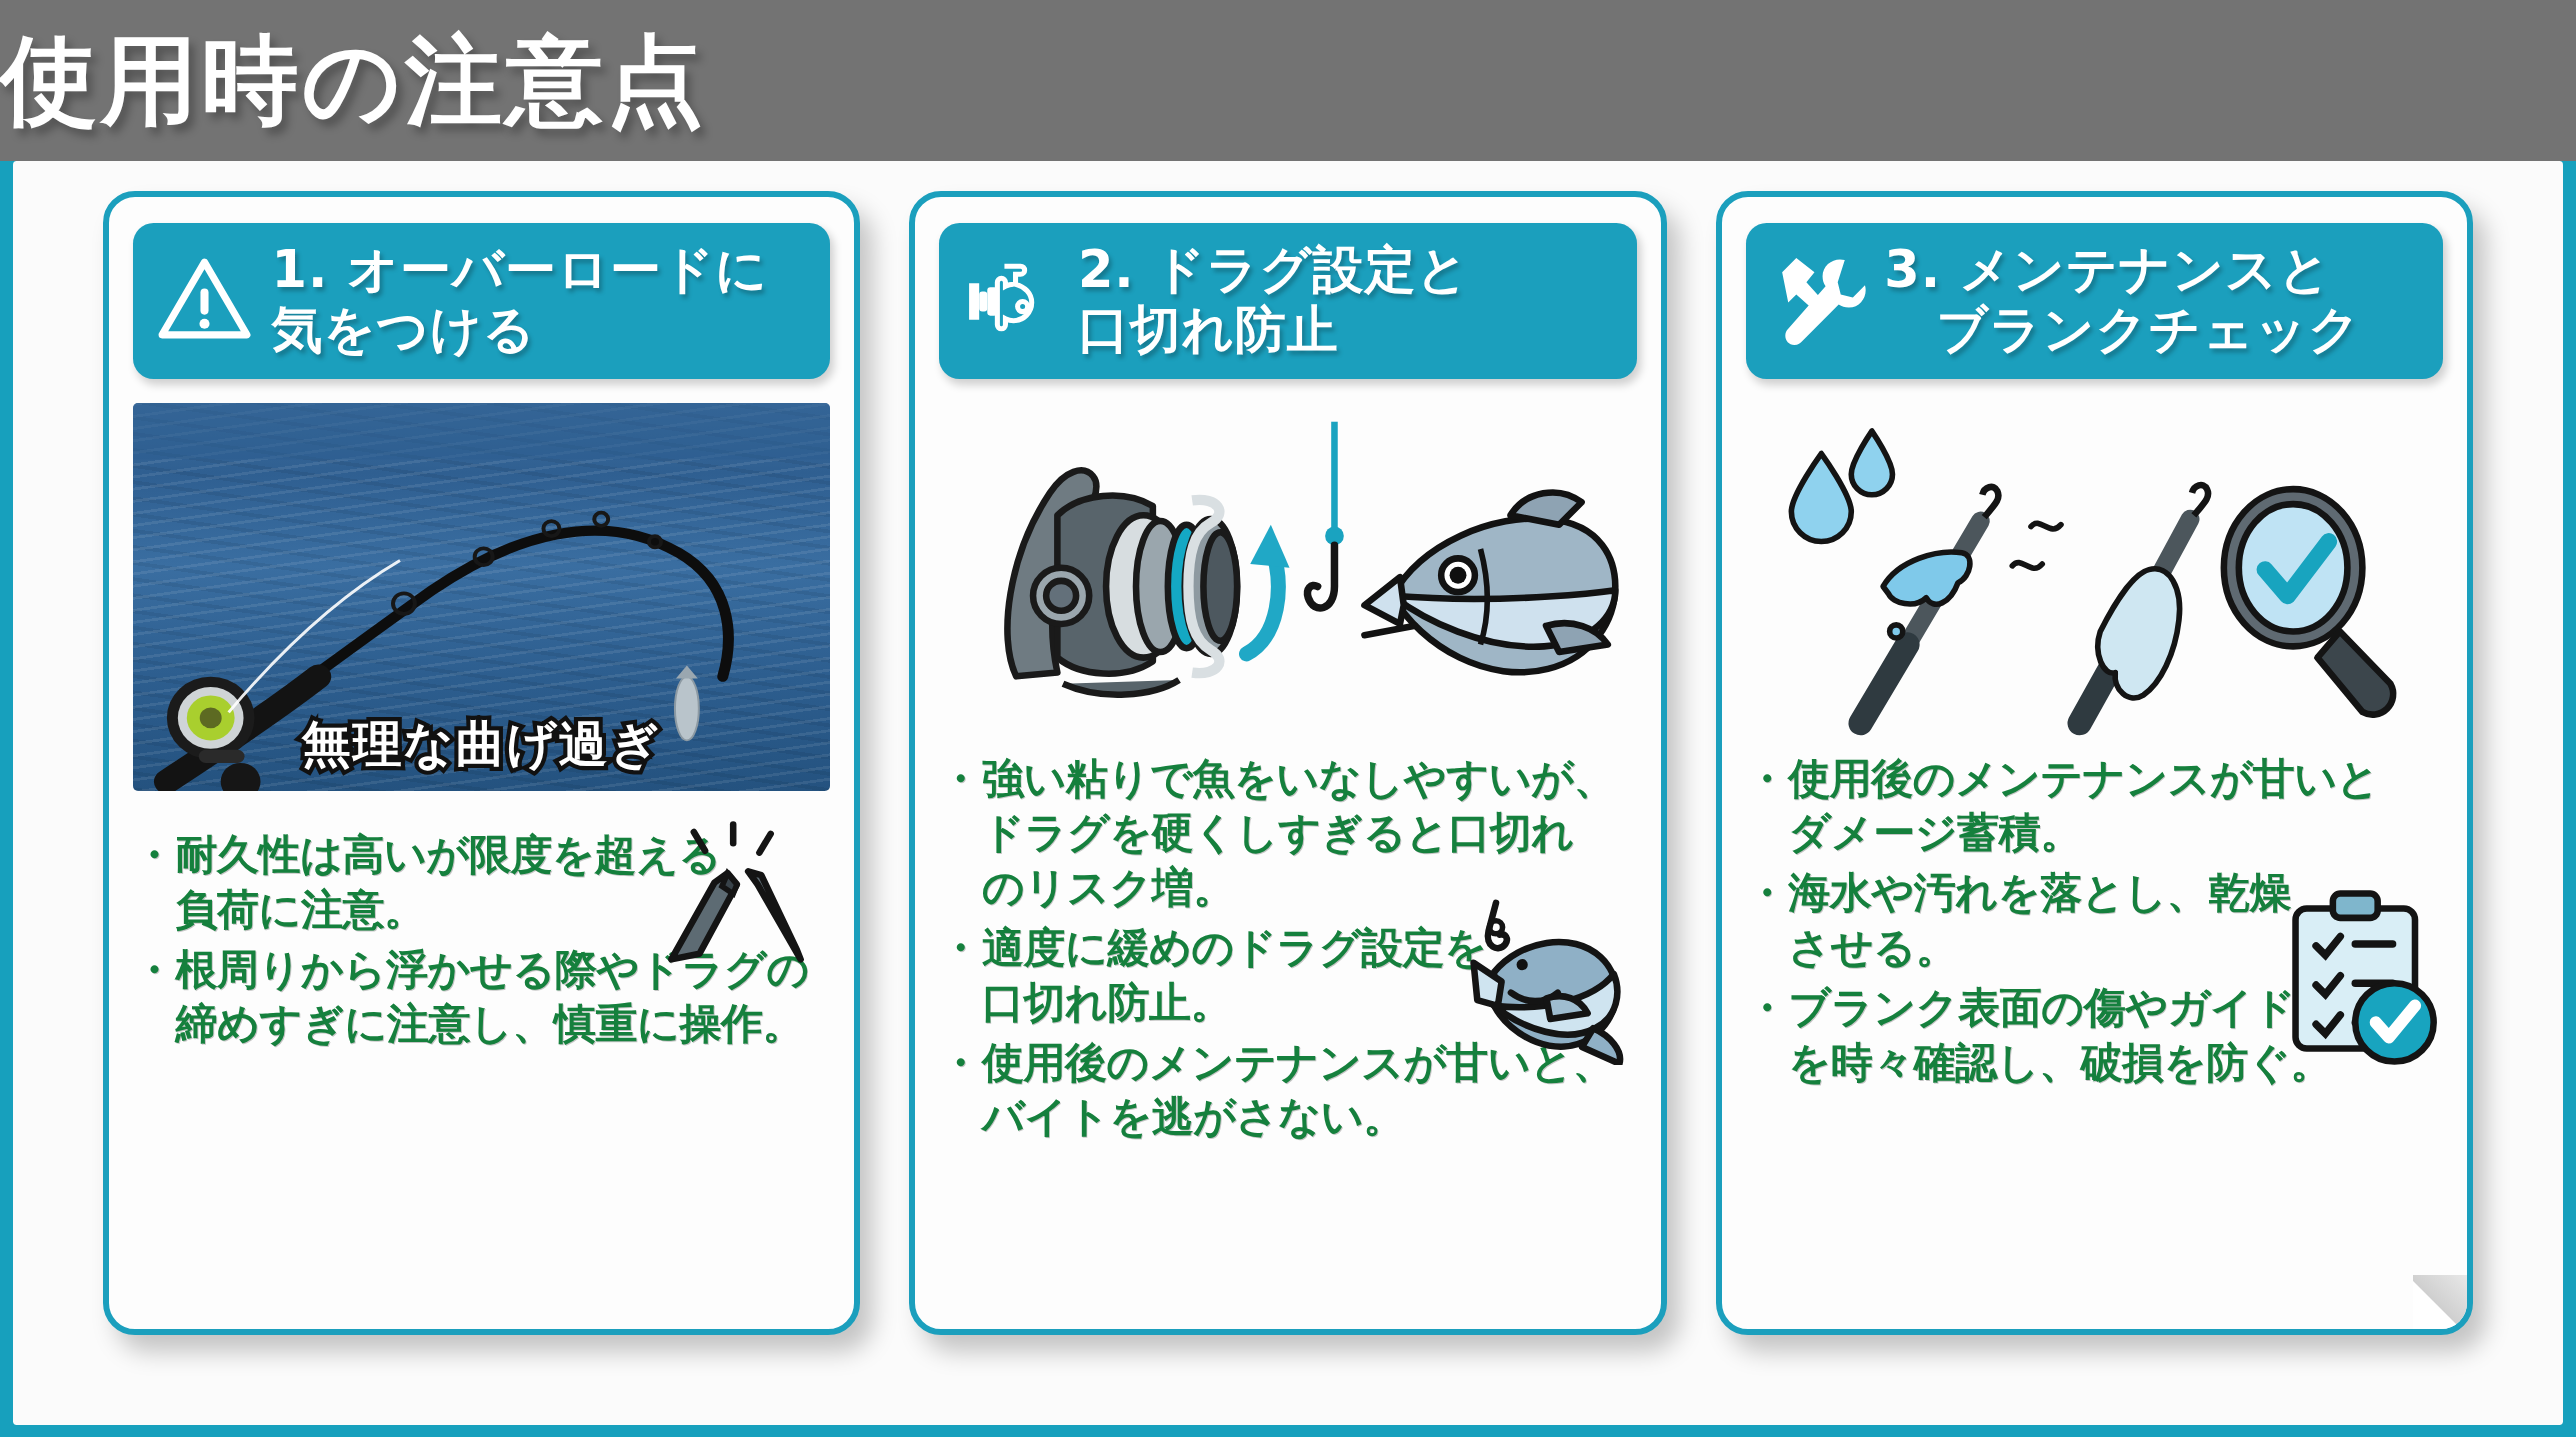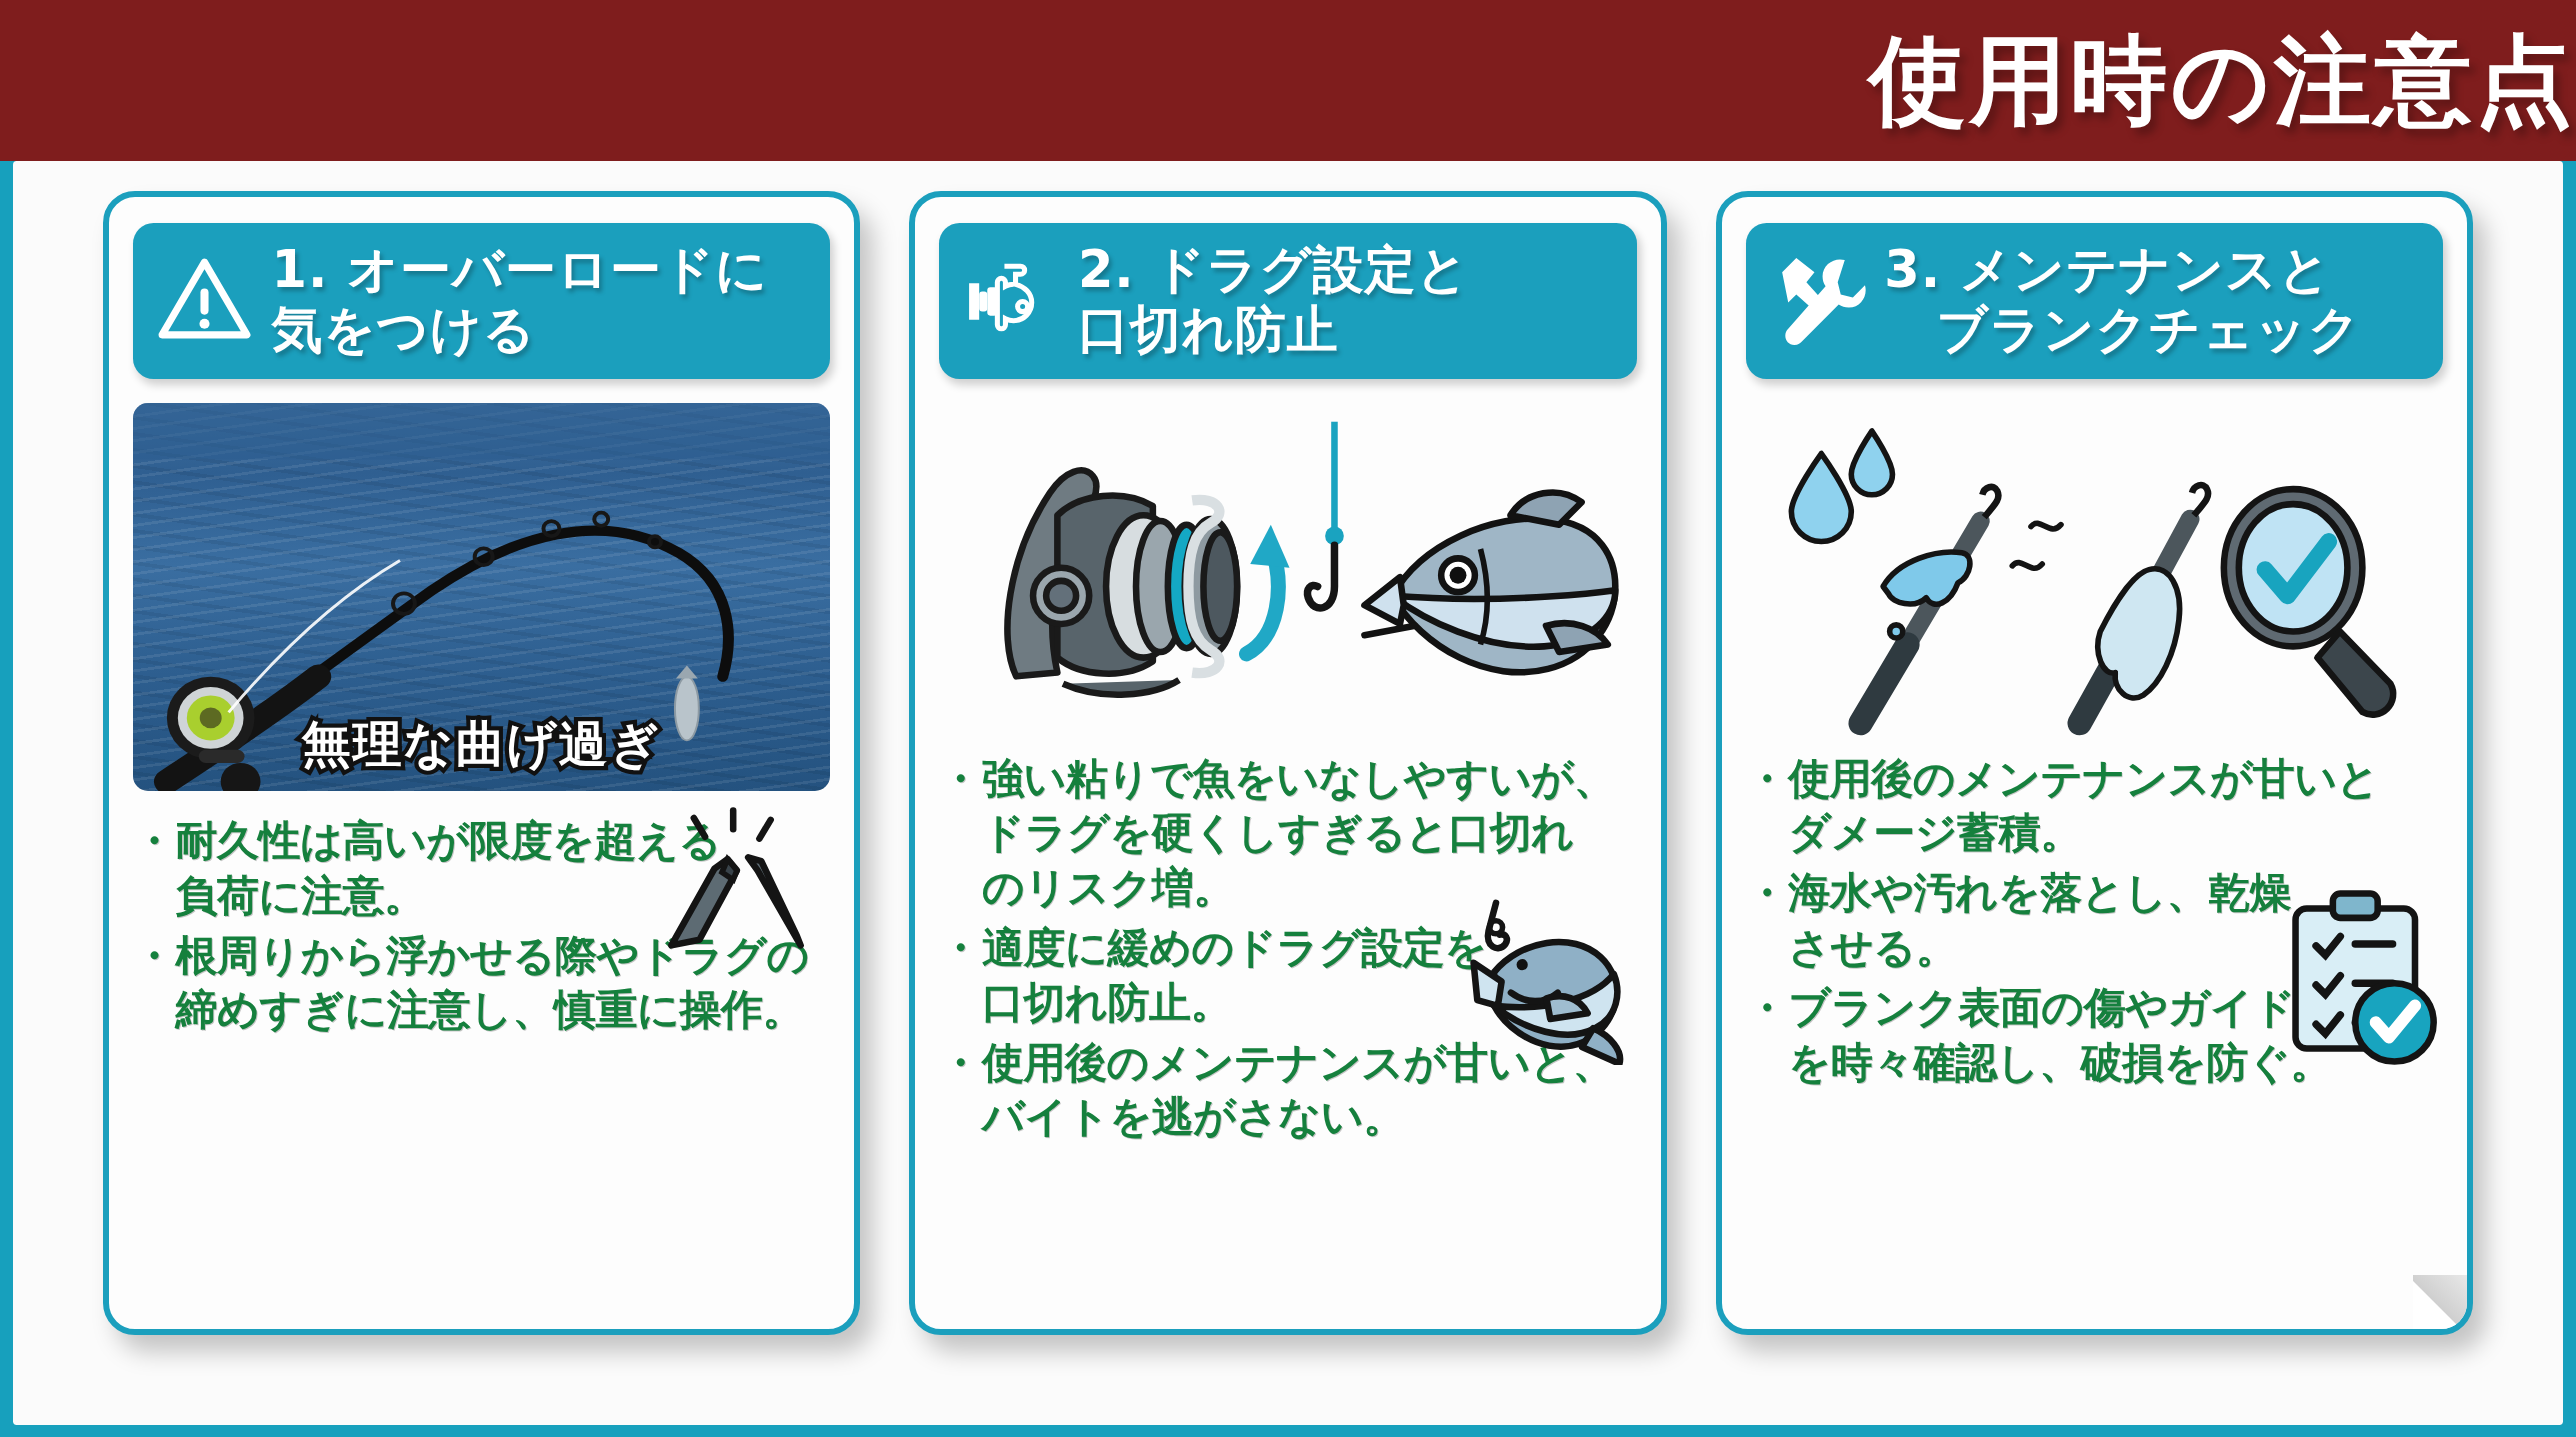--- a/index.html
+++ b/index.html
@@ -8,22 +8,22 @@
     font-family:"DejaVu Sans","Liberation Sans",sans-serif;
     background:#1a9fbc;
     overflow:hidden;
   }
 
   
   .page { position:relative; width:2576px; height:1438px; background:#17a0bd; }
 
   .title-bar {
     height:161px;
-    display:flex; align-items:center; justify-content:flex-end;
-    background:#7f1d1d;
+    display:flex; align-items:center; justify-content:flex-start;
+    background:#737373;
   }
   .title-text {
     color:#ffffff;
     font-size:97px;
     font-weight:bold;
     letter-spacing:3.7px;
     text-shadow:5.6px 6.6px 8.4px rgba(0,0,0,.28);
     line-height:1;
   }
 
@@ -79,23 +79,23 @@
     letter-spacing:0.9px;
   }
   .hdr-text .l2 { display:block; }
   .card3 .hdr-text .l2 { padding-left:52px; }
 
   
   .photo {
     position:relative;
     width:100%;
     height:388px;
-    border-radius:15px;
+    border-radius:5px;
     overflow:hidden;
-    margin-bottom:19px;
+    margin-bottom:33px;
     background:
       linear-gradient(180deg,#3f6f9e 0%,#2f5f91 18%,#3a6ea1 42%,#2d5e8f 70%,#24527f 100%);
   }
   .photo .waves {
     position:absolute; inset:0;
     background:
       repeating-linear-gradient(172deg, rgba(255,255,255,.10) 0 2.8px, rgba(255,255,255,0) 2.8px 12px),
       repeating-linear-gradient(8deg, rgba(0,0,0,.07) 0 3.7px, rgba(0,0,0,0) 3.7px 16px);
     opacity:.85;
   }

